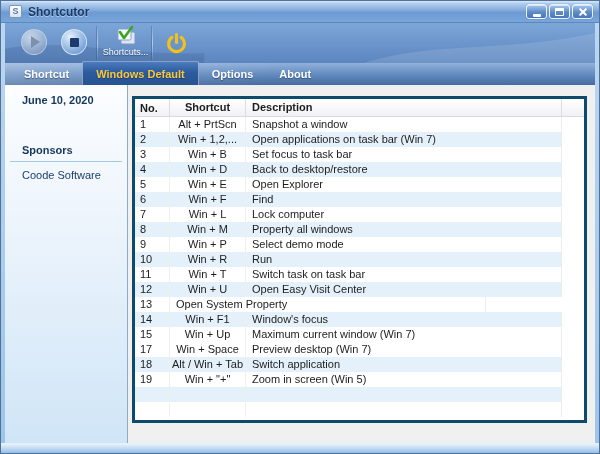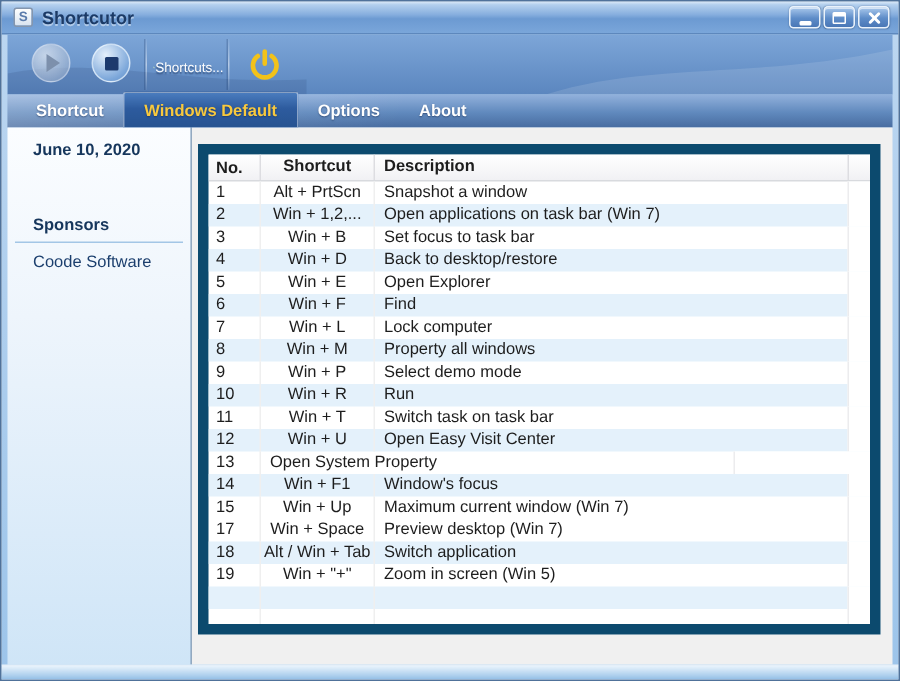--- a/index.html
+++ b/index.html
@@ -69,21 +69,21 @@
     background:radial-gradient(circle at 35% 28%, #e5f0fb, #7ca7da 70%, #5f8cc4);
     border:1px solid rgba(240,248,255,.7);
   }
   .stop-sq{ width:9px; height:9px; background:#1d3a6d; border-radius:1px; }
   .tool-sep{ position:absolute; top:3px; width:1px; height:34px;
     background:linear-gradient(to bottom,rgba(255,255,255,.05),rgba(255,255,255,.5),rgba(255,255,255,.05));
     box-shadow:-1px 0 0 rgba(25,50,95,.25);
   }
   .sep-1{ left:92px; } .sep-2{ left:147px; }
   .shortcuts-btn{
-    left:97px; width:47px; height:40px; display:flex; flex-direction:row;
+    left:97px; width:47px; height:40px; display:flex; flex-direction:column;
     align-items:center; justify-content:flex-start; padding-top:3px;
   }
   .shortcuts-label{ font-size:9px; color:#fff; text-shadow:0 1px 1px rgba(20,40,80,.6); margin-top:1px; }
   .power-btn{ left:154px; width:34px; height:40px; display:flex; align-items:center; justify-content:center; }
 
   
   .tabbar{
     position:absolute; top:62px; left:4px; right:4px; height:22px;
     background:linear-gradient(to bottom,#92b1dc 0%,#6089bd 55%,#486ca0 100%);
     display:flex; align-items:flex-end; padding-left:6px;
@@ -115,21 +115,21 @@
   .side-date{ margin-left:17px; font-size:11px; font-weight:bold; color:#16365c; }
   .side-heading{ margin:38px 0 0 17px; font-size:11px; font-weight:bold; color:#16365c; }
   .side-divider{ margin:5px 5px 0 5px; border-top:1px solid #a3c6e6; }
   .side-link{ margin:7px 0 0 17px; font-size:11px; color:#1c3f6e; }
 
   .main{ flex:1; background:#f0f0f0; padding:11px 8px 0 4px; }
 
   
   .shortcut-table{
     width:455px; height:327px; background:#fff;
-    border:7px solid #0c4a6e; overflow:hidden;
+    border:3px solid #0c4a6e; overflow:hidden;
     font-size:11px; color:#1d1d1d;
   }
   .thead{
     display:flex; height:18px; align-items:center; font-weight:bold;
     background:linear-gradient(to bottom,#ffffff,#f1f1f4);
     border-bottom:1px solid #d8dade;
   }
   .c-no{ width:34px; padding-left:5px; flex:none; }
   .c-short{ width:76px; text-align:center; flex:none; }
   .c-desc{ width:316px; padding-left:6px; flex:none; }

